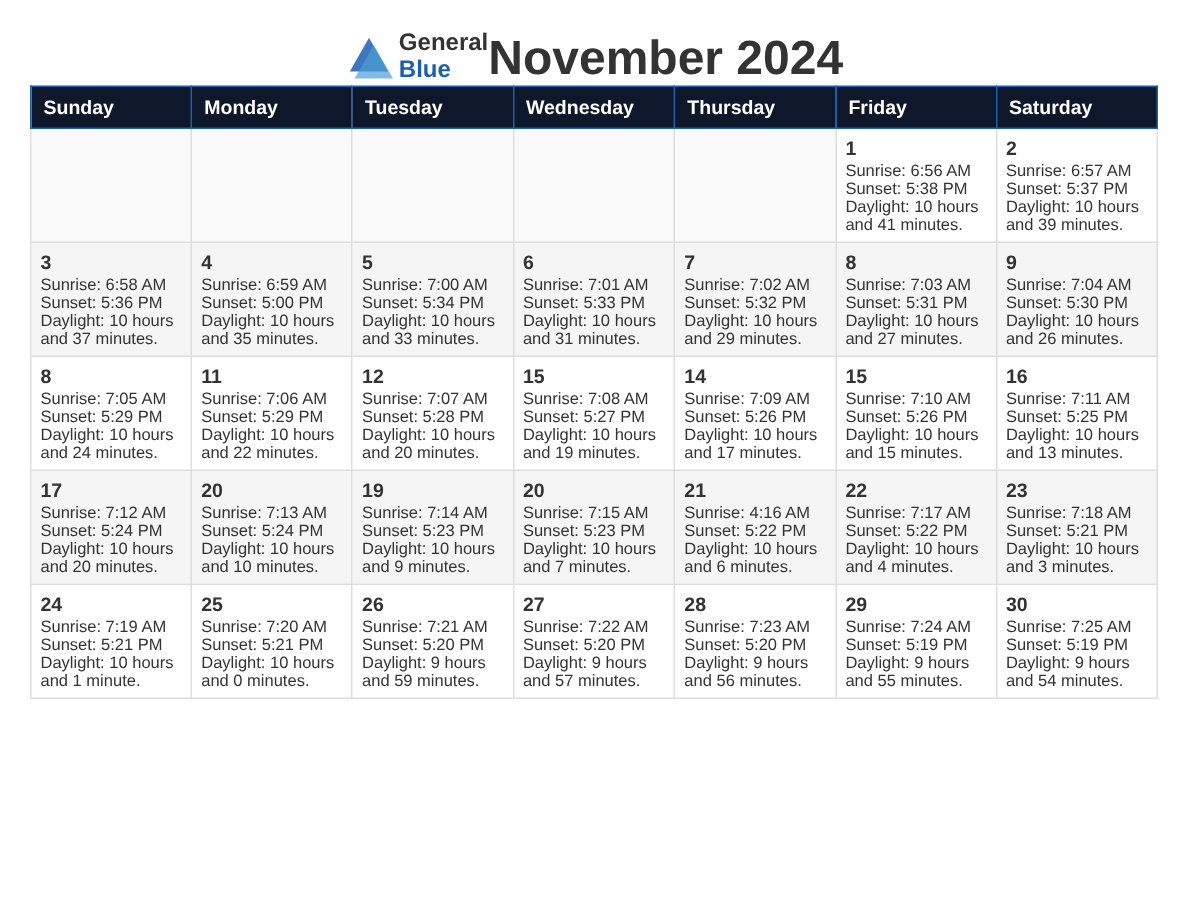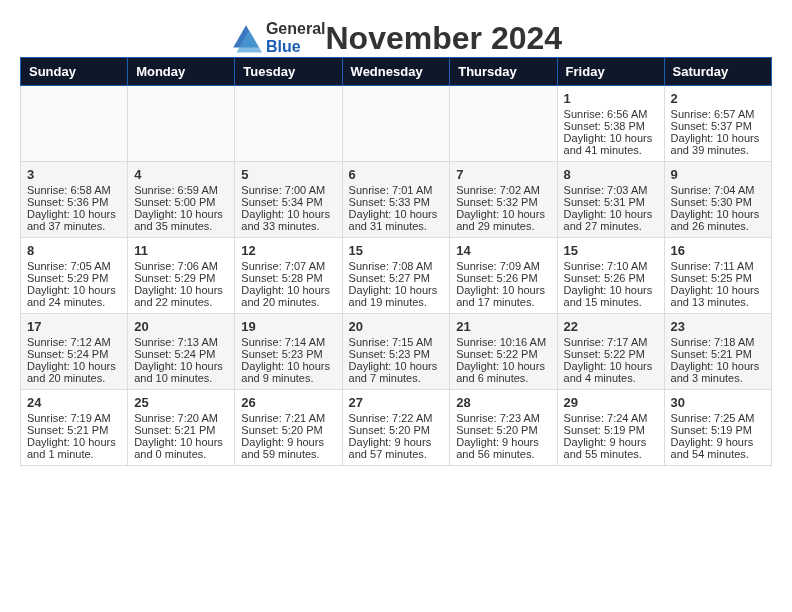--- a/index.html
+++ b/index.html
@@ -266,21 +266,21 @@
         </td>
         <td>
           <span class="day-num">20</span>
           <div>Sunrise: 7:15 AM</div>
           <div>Sunset: 5:23 PM</div>
           <div>Daylight: 10 hours</div>
           <div>and 7 minutes.</div>
         </td>
         <td>
           <span class="day-num">21</span>
-          <div>Sunrise: 10:16 AM</div>
+          <div>Sunrise: 4:16 AM</div>
           <div>Sunset: 5:22 PM</div>
           <div>Daylight: 10 hours</div>
           <div>and 6 minutes.</div>
         </td>
         <td>
           <span class="day-num">22</span>
           <div>Sunrise: 7:17 AM</div>
           <div>Sunset: 5:22 PM</div>
           <div>Daylight: 10 hours</div>
           <div>and 4 minutes.</div>

